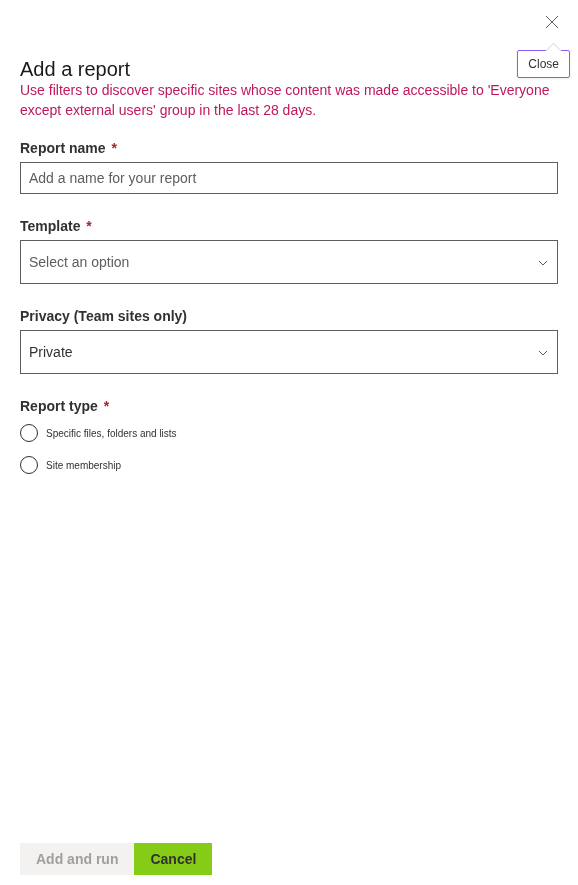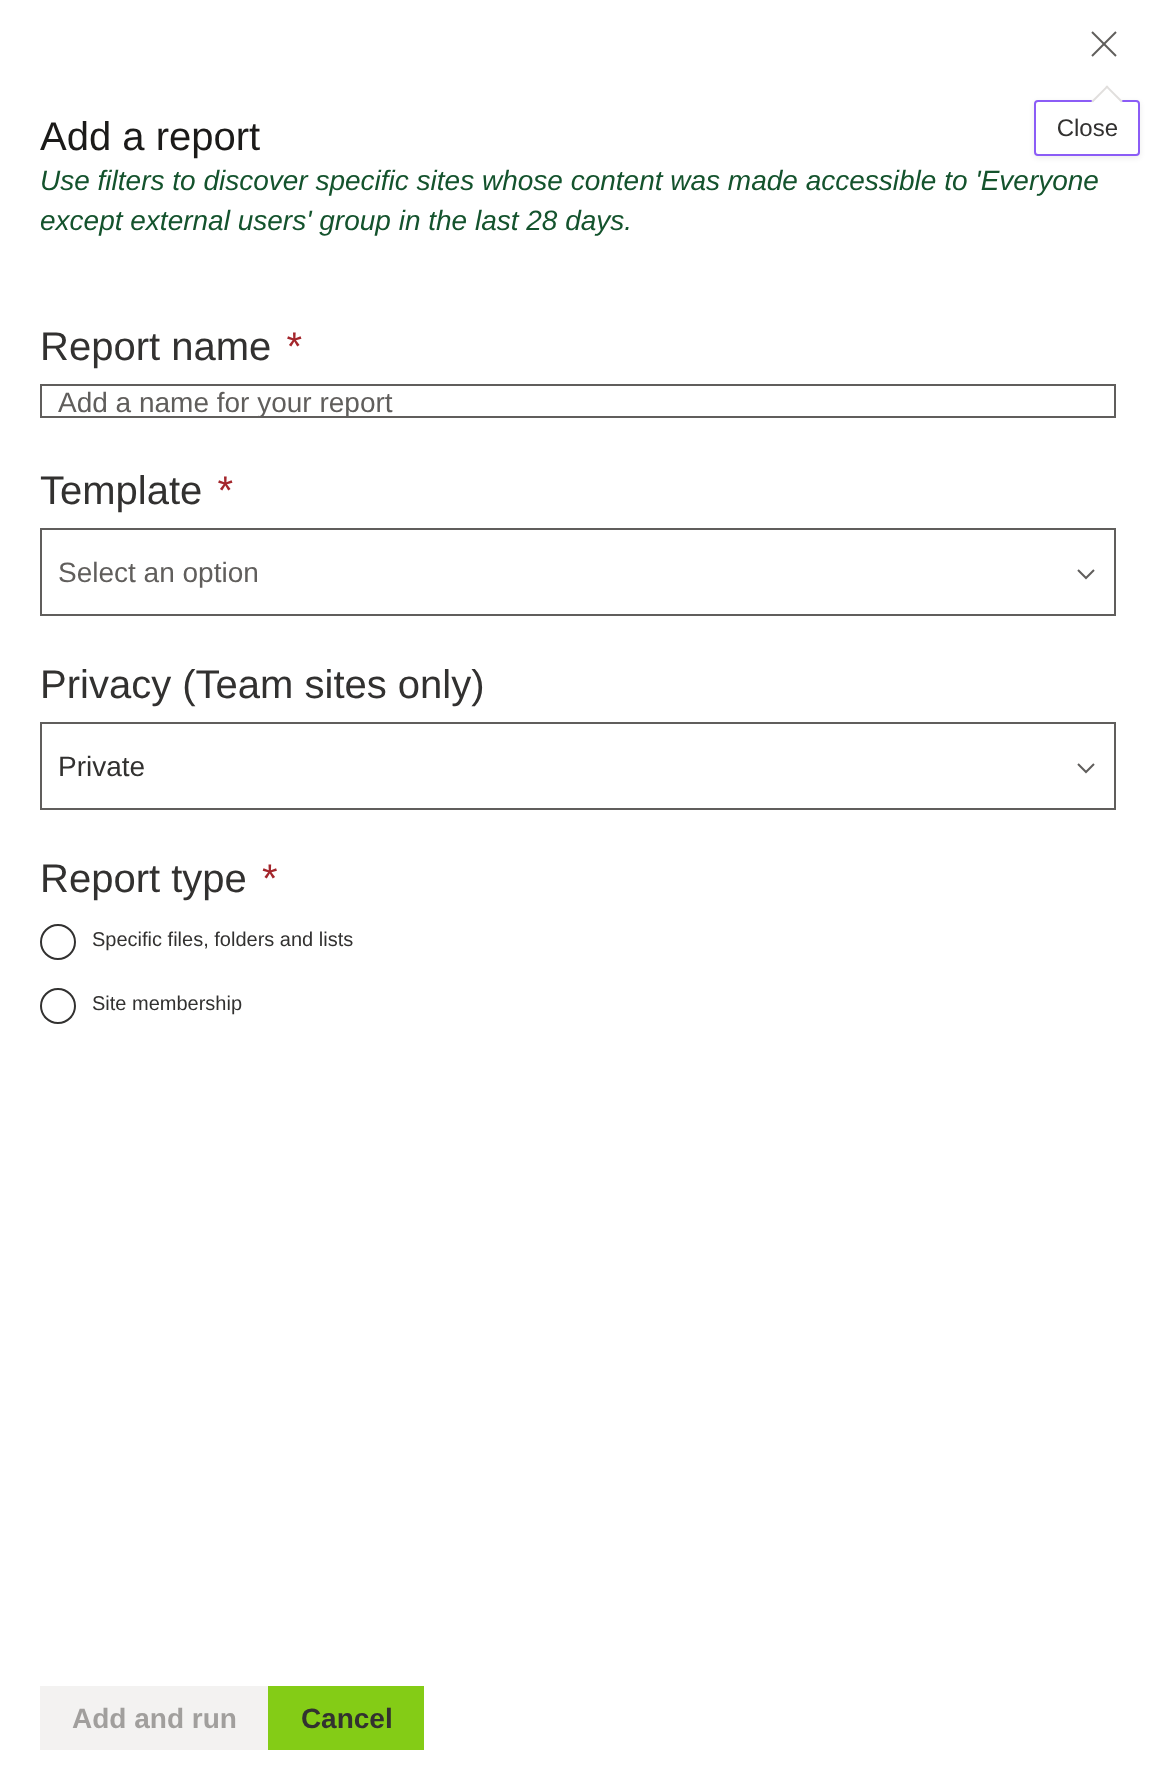--- a/index.html
+++ b/index.html
@@ -59,42 +59,41 @@
     .panel {
       padding: 58px 20px 20px 20px;
     }
     .title {
       font-size: 20px;
       font-weight: 400;
       color: #1b1a19;
     }
     .subtitle {
       font-size: 14px;
-      color: #14532d;
+      color: #be185d;
       line-height: 1.4;
-      margin-bottom: 43px;
-      font-style: italic;
+      margin-bottom: 20px;
     }
     .field {
       margin-bottom: 24px;
     }
     .label {
-      font-size: 20px;
-      font-weight: 400;
+      font-size: 14px;
+      font-weight: 700;
       color: #323130;
       display: block;
       margin-bottom: 6px;
     }
     .required {
       color: #a4262c;
       margin-left: 2px;
     }
     .text-input {
       width: 100%;
-      height: 17px;
+      height: 32px;
       border: 1px solid #605e5c;
       padding: 0 8px;
       font-size: 14px;
       font-family: inherit;
       outline: none;
       background: #ffffff;
       color: #323130;
     }
     .text-input::placeholder {
       color: #605e5c;

